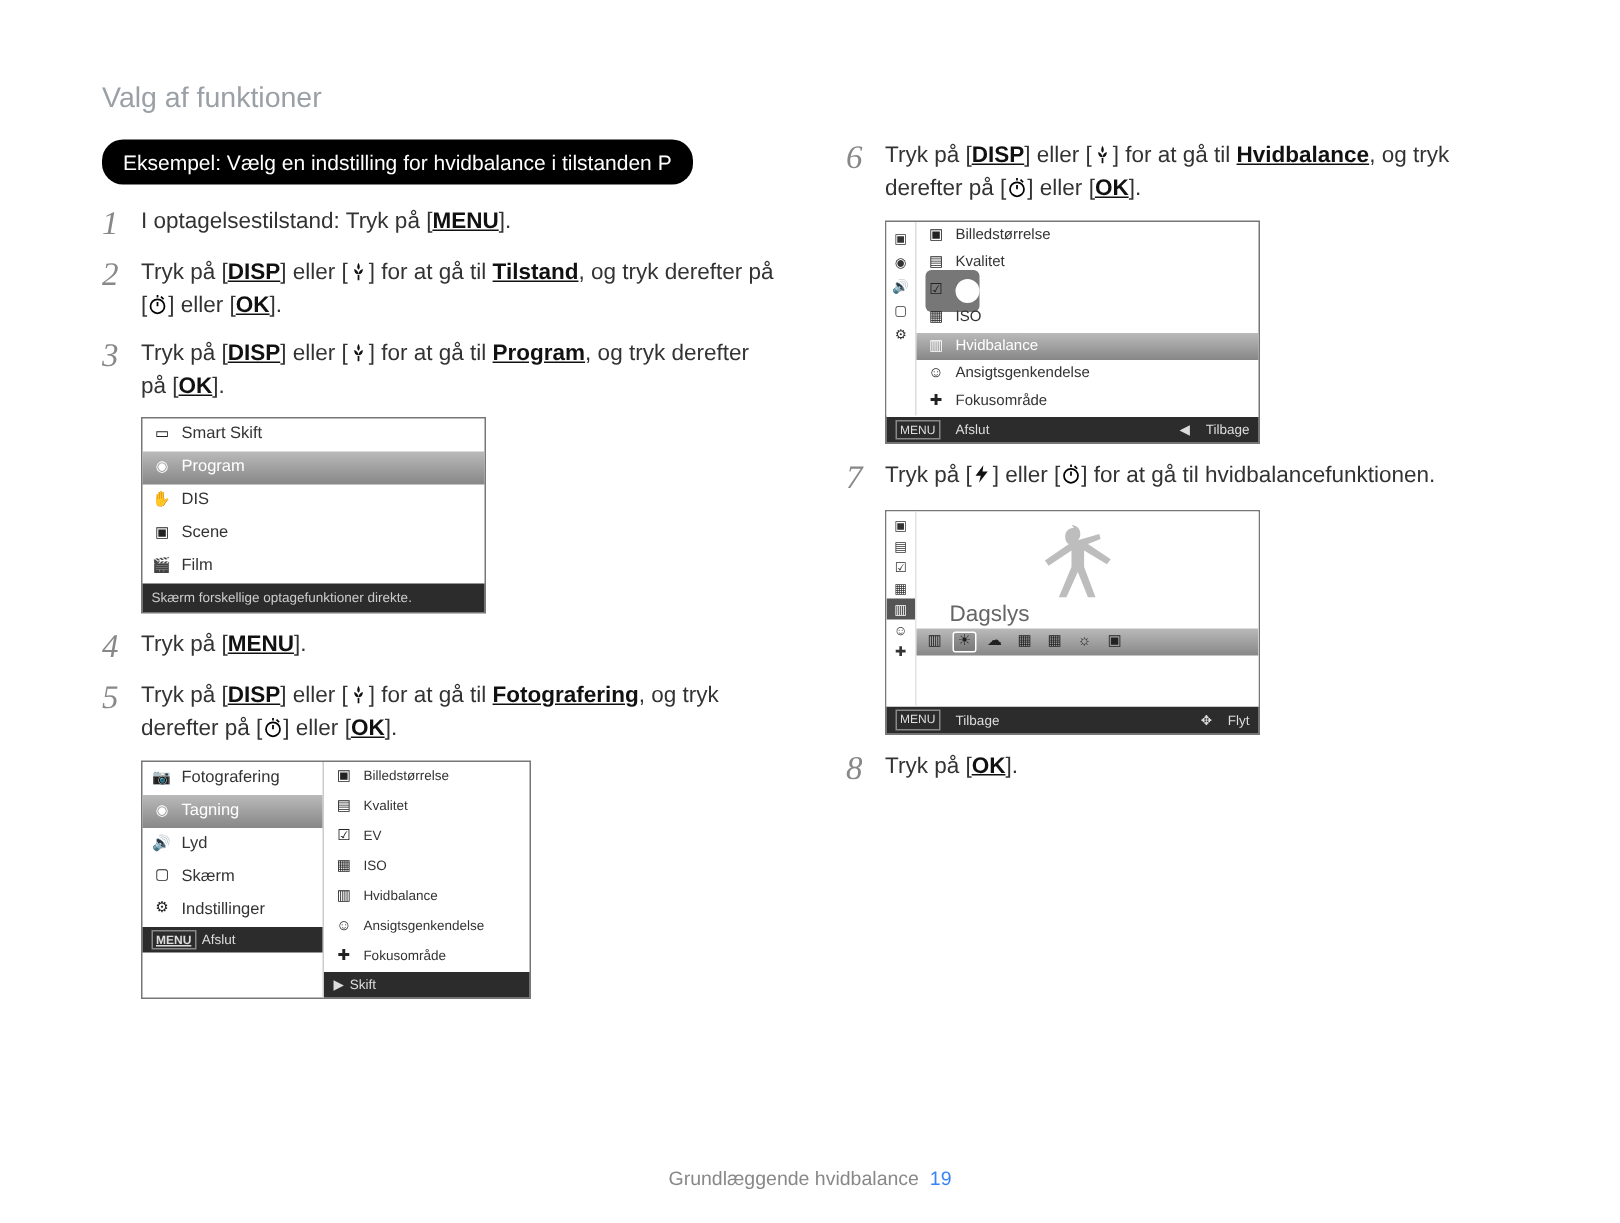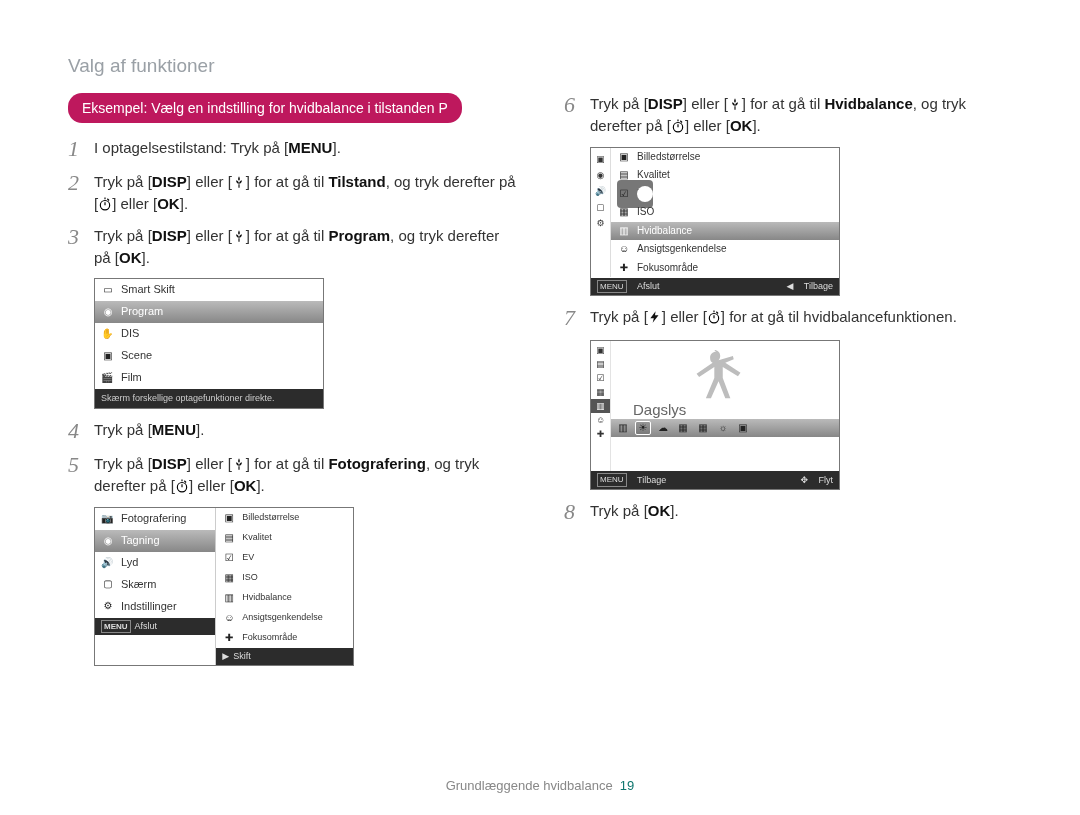--- a/index.html
+++ b/index.html
@@ -24,42 +24,42 @@
     margin-bottom: 16px;
     font-family: "Segoe UI Light", Arial, sans-serif;
   }
   .columns {
     display: flex;
     gap: 48px;
   }
   .col { flex: 1; font-size: 15px; line-height: 1.45; }
   .callout {
     display: inline-block;
-    background: #be185d;
+    background: #000000;
     color: #fff;
     border-radius: 14px;
     padding: 5px 14px;
     font-size: 14px;
     margin-bottom: 14px;
   }
   .step {
     display: flex;
     margin-bottom: 10px;
   }
   .step .num {
     font-style: italic;
     font-family: Georgia, serif;
     font-size: 22px;
     color: #888;
     width: 26px;
     flex-shrink: 0;
     line-height: 1.1;
   }
   .step .body { flex: 1; }
-  .strong { font-weight: bold; color: #111; }
+  .strong { font-weight: bold; color: #111; text-decoration: underline; }
   .icon {
     display: inline-block;
     width: 14px; height: 14px;
     vertical-align: -2px;
     fill: #111;
   }
   
   .screen {
     margin-left: 26px;
     margin-top: 6px;
@@ -217,21 +217,21 @@
   }
   .preview .barfoot { background:#2c2c2c; color:#ddd; font-size:9px; padding:2px 6px; display:flex; justify-content: space-between;}
   .pagefoot {
     position:absolute;
     bottom: 22px;
     left:0; right:0;
     text-align:center;
     font-size:13px;
     color:#888;
   }
-  .pagefoot .pn { color:#0f766e; }
+  .pagefoot .pn { color:#3b82f6; }
   
   svg { overflow: visible; }
 </style>
 </head>
 <body>
 
 <div class="page">
   <div class="header">
     <span>Valg af funktioner</span>
   </div>

